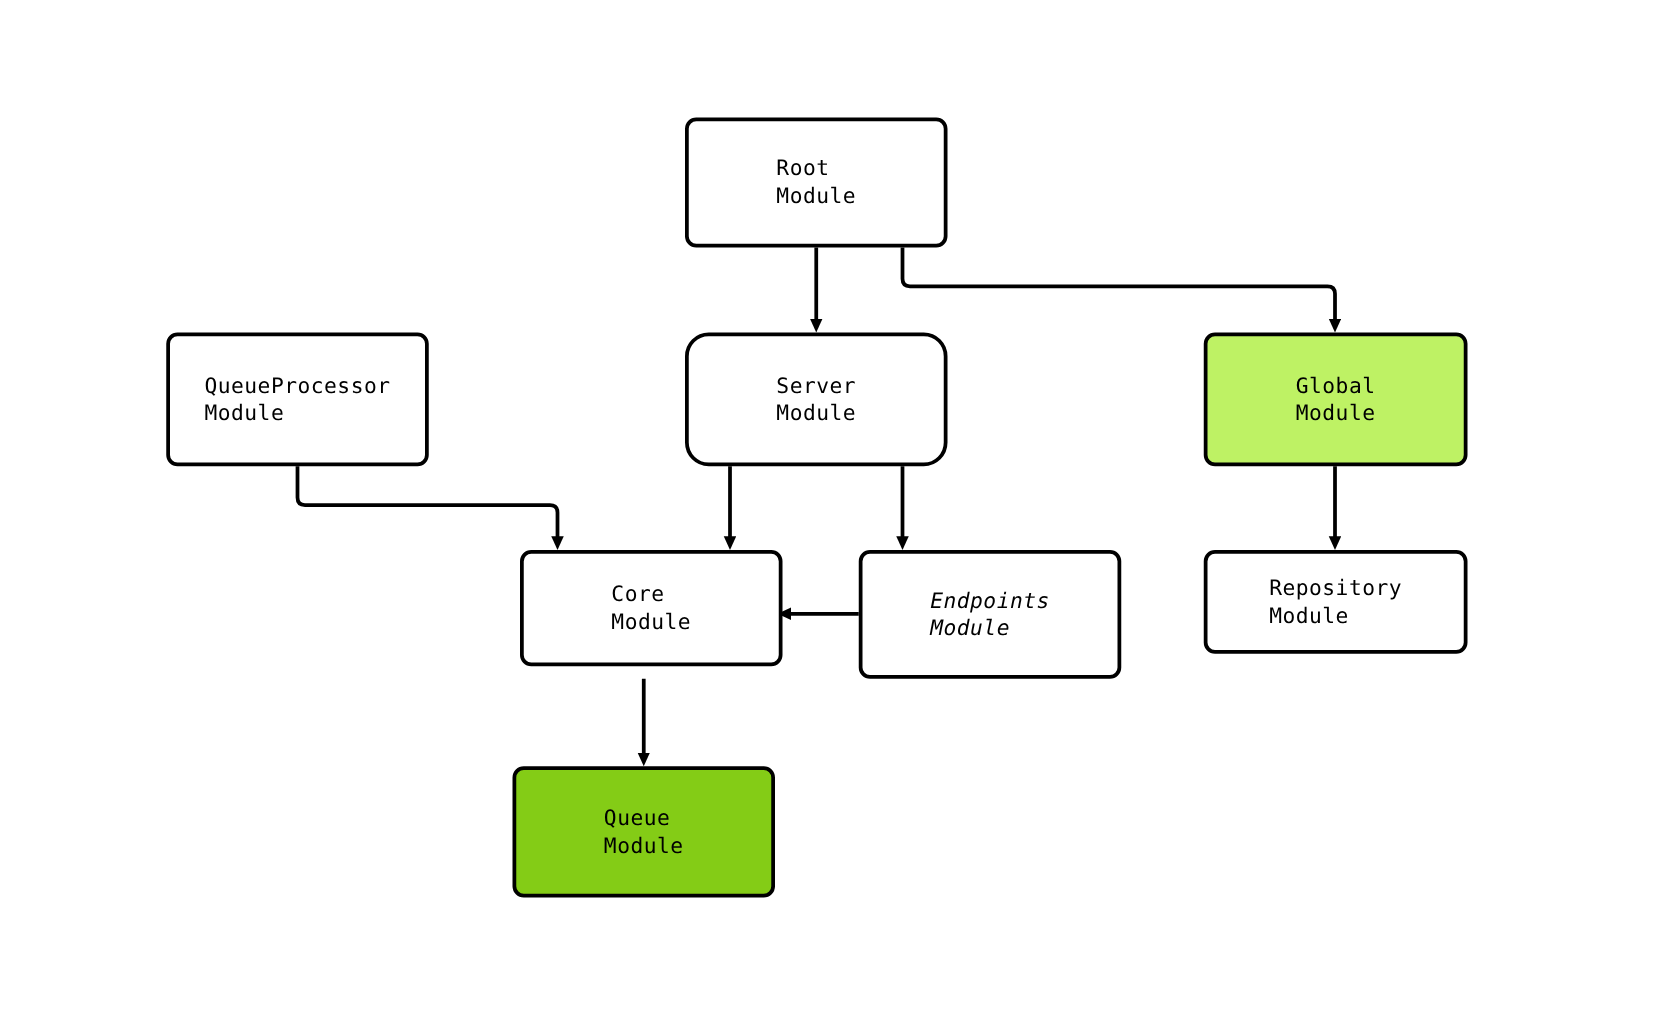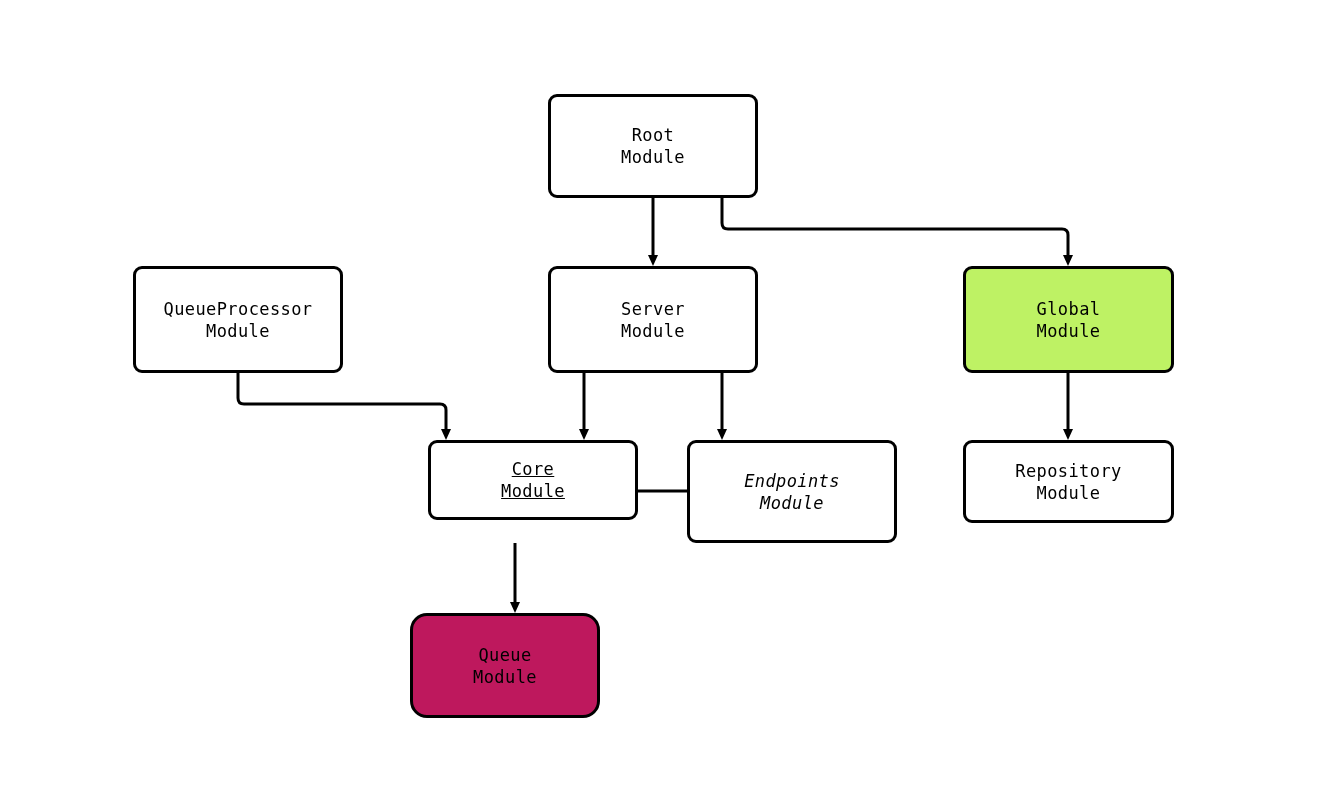--- a/index.html
+++ b/index.html
@@ -33,21 +33,20 @@
     display: flex;
     align-items: center;
     justify-content: center;
     z-index: 2;
   }
   .node-label {
     font-family: "DejaVu Sans Mono", "Liberation Mono", monospace;
     font-size: 17px;
     line-height: 22px;
     color: #000000;
-    text-align: center;
     white-space: pre;
     letter-spacing: 0.4px;
     user-select: none;
   }
 </style>
 </head>
 <body>
 
 <div id="canvas">
 
@@ -71,39 +70,39 @@
 
   <div id="nodes-layer">
       <div class="node" style="left: 548px; top: 94px; width: 210px; height: 104px; background: rgb(255, 255, 255); border-color: rgb(0, 0, 0);">
         <div class="node-label">Root
 Module</div>
       </div>
       <div class="node" style="left: 133px; top: 266px; width: 210px; height: 107px; background: rgb(255, 255, 255); border-color: rgb(0, 0, 0);">
         <div class="node-label">QueueProcessor
 Module</div>
       </div>
-      <div class="node" style="left: 548px; top: 266px; width: 210px; height: 107px; background: rgb(255, 255, 255); border-color: rgb(0, 0, 0);">
+      <div class="node" style="left: 548px; top: 266px; width: 210px; height: 107px; background: rgb(255, 255, 255); border-color: rgb(0, 0, 0); border-radius: 19px;">
         <div class="node-label">Server
 Module</div>
       </div>
       <div class="node" style="left: 963px; top: 266px; width: 211px; height: 107px; background: #bef264; border-color: rgb(0, 0, 0);">
         <div class="node-label">Global
 Module</div>
       </div>
-      <div class="node" style="left: 428px; top: 440px; width: 210px; height: 80px; background: rgb(255, 255, 255); border-color: rgb(0, 0, 0); text-decoration: underline;">
+      <div class="node" style="left: 416px; top: 440px; width: 210px; height: 93px; background: rgb(255, 255, 255); border-color: rgb(0, 0, 0);">
         <div class="node-label">Core
 Module</div>
       </div>
       <div class="node" style="left: 687px; top: 440px; width: 210px; height: 103px; background: rgb(255, 255, 255); border-color: rgb(0, 0, 0); font-style: italic;">
         <div class="node-label">Endpoints
 Module</div>
       </div>
       <div class="node" style="left: 963px; top: 440px; width: 211px; height: 83px; background: rgb(255, 255, 255); border-color: rgb(0, 0, 0);">
         <div class="node-label">Repository
 Module</div>
       </div>
-      <div class="node" style="left: 410px; top: 613px; width: 190px; height: 105px; background: #be185d; border-color: rgb(0, 0, 0); border-radius: 17px;">
+      <div class="node" style="left: 410px; top: 613px; width: 210px; height: 105px; background: #84cc16; border-color: rgb(0, 0, 0);">
         <div class="node-label">Queue
 Module</div>
       </div>
     </div>
 
 </div>
 
 </body></html>

